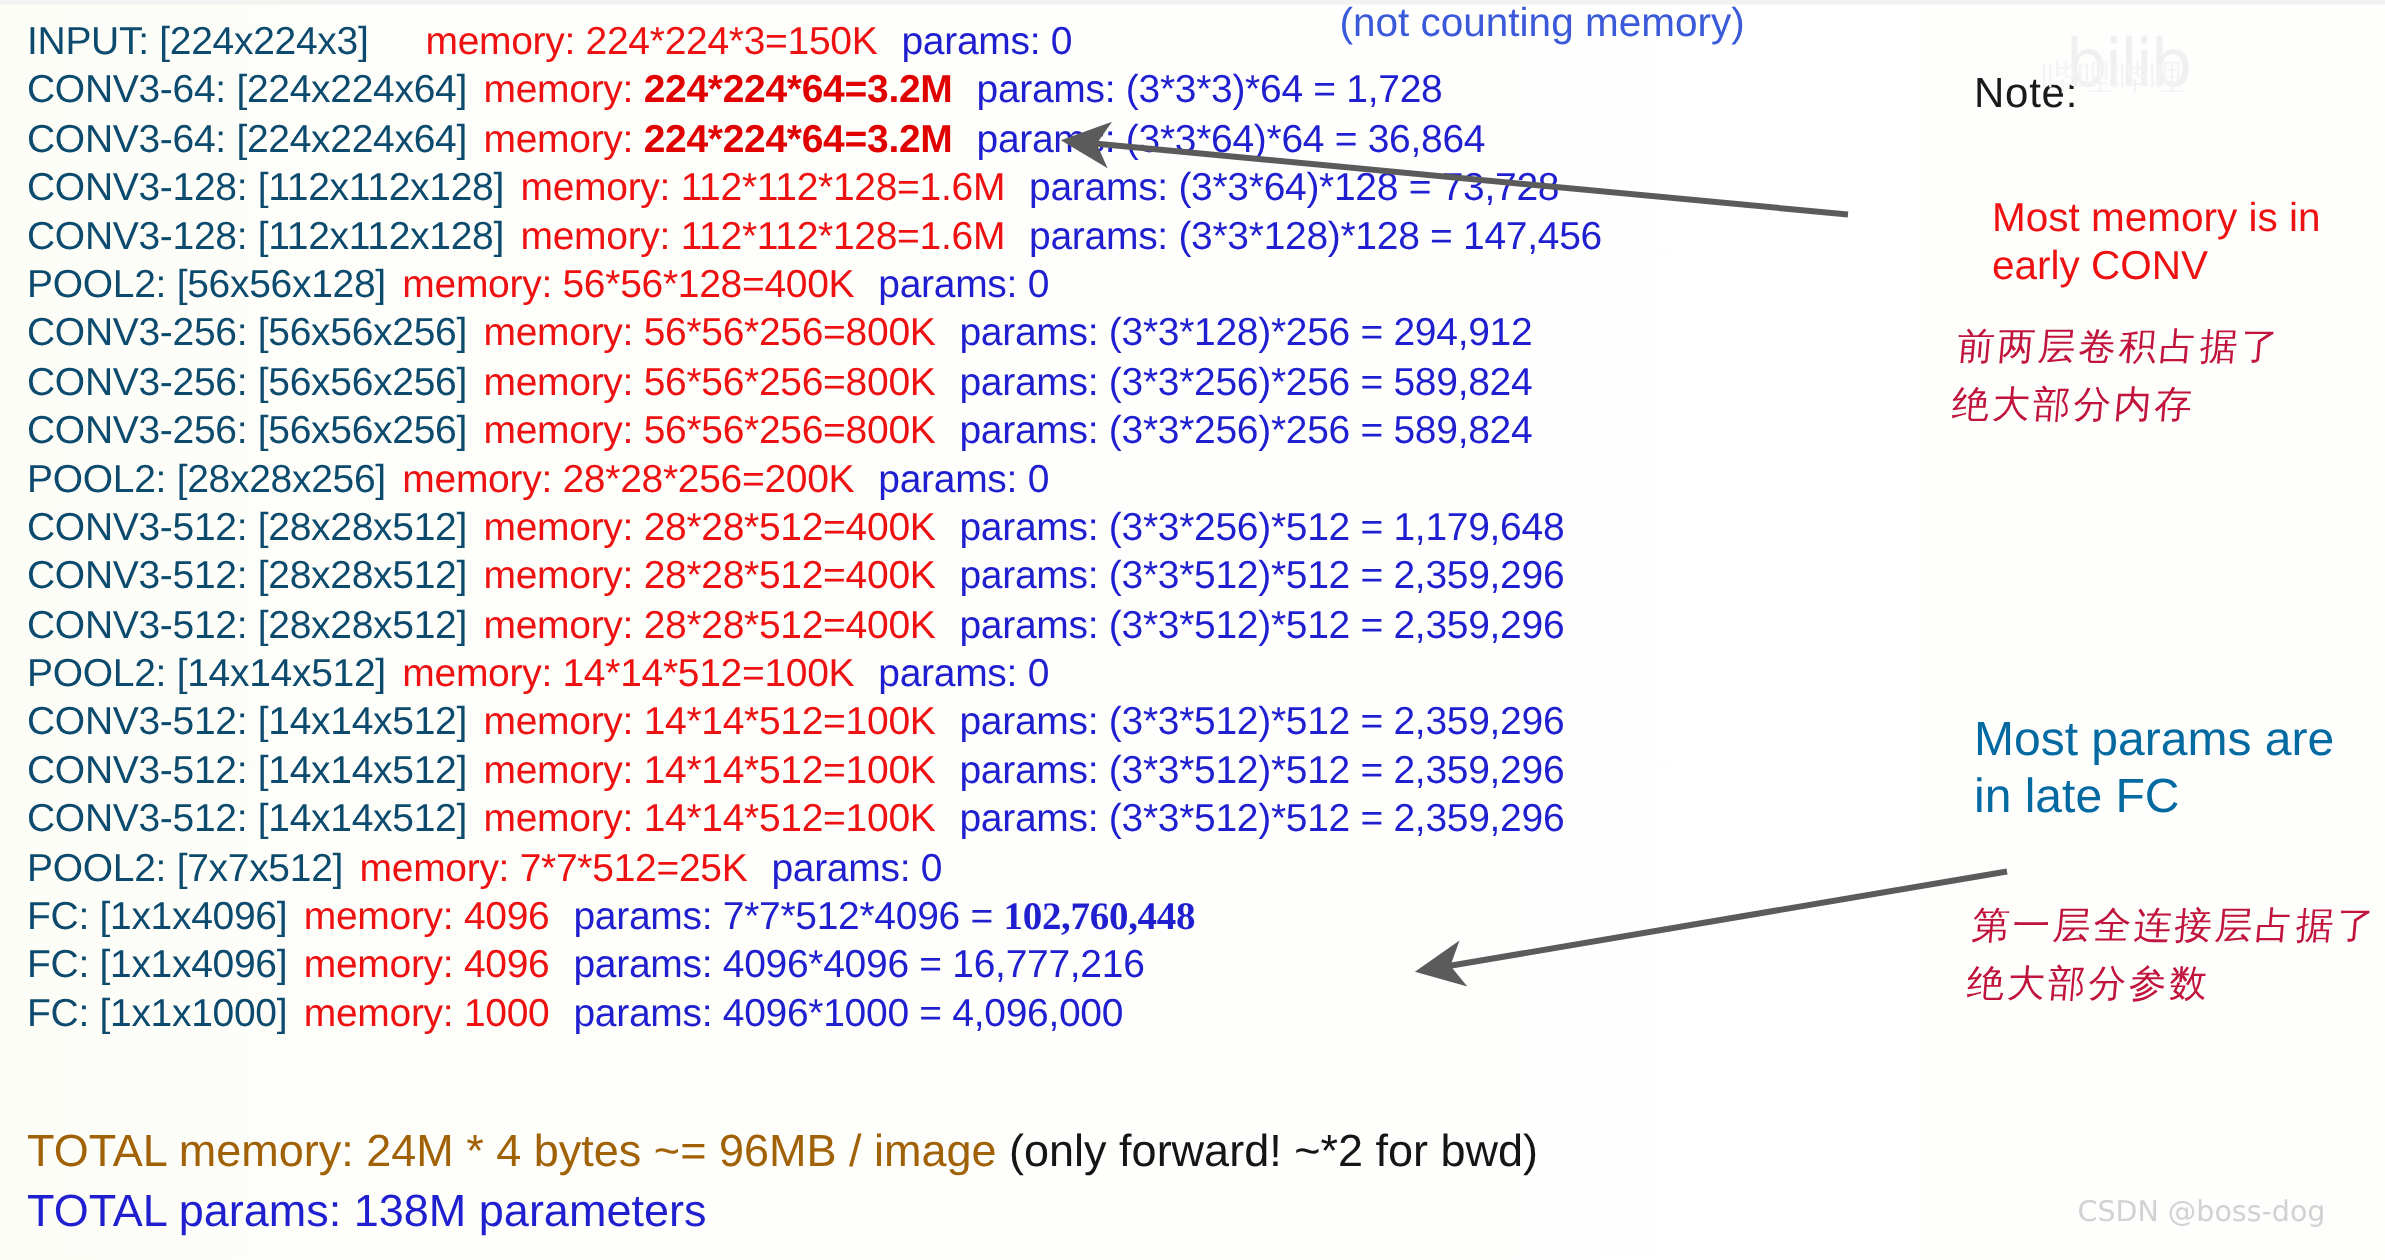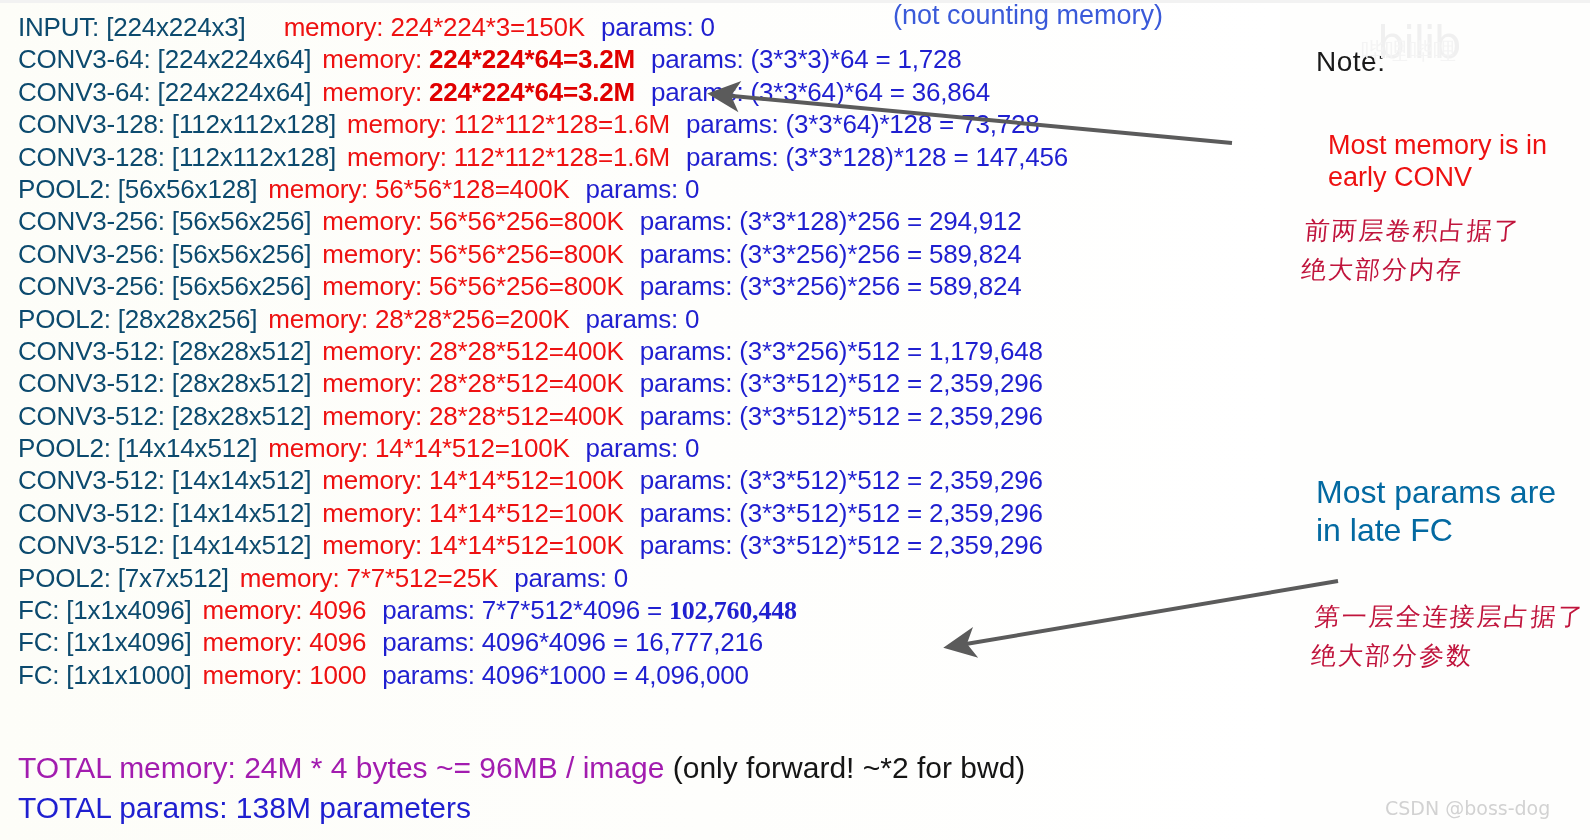--- a/index.html
+++ b/index.html
@@ -79,21 +79,21 @@
 
   
   #totals {
     position: absolute;
     left: 18px;
     top: 748px;
     font-size: 30px;
     white-space: nowrap;
   }
   .total-line { height: 40px; line-height: 40px; }
-  .tot-red { color: #a21caf; }
+  .tot-red { color: #a16207; }
   .tot-blue { color: #1f1fd0; }
   .tot-black { color: #151515; }
 
   
   .side-note {
     position: absolute;
     white-space: pre;
     line-height: 1.18;
   }
   #note-label {

